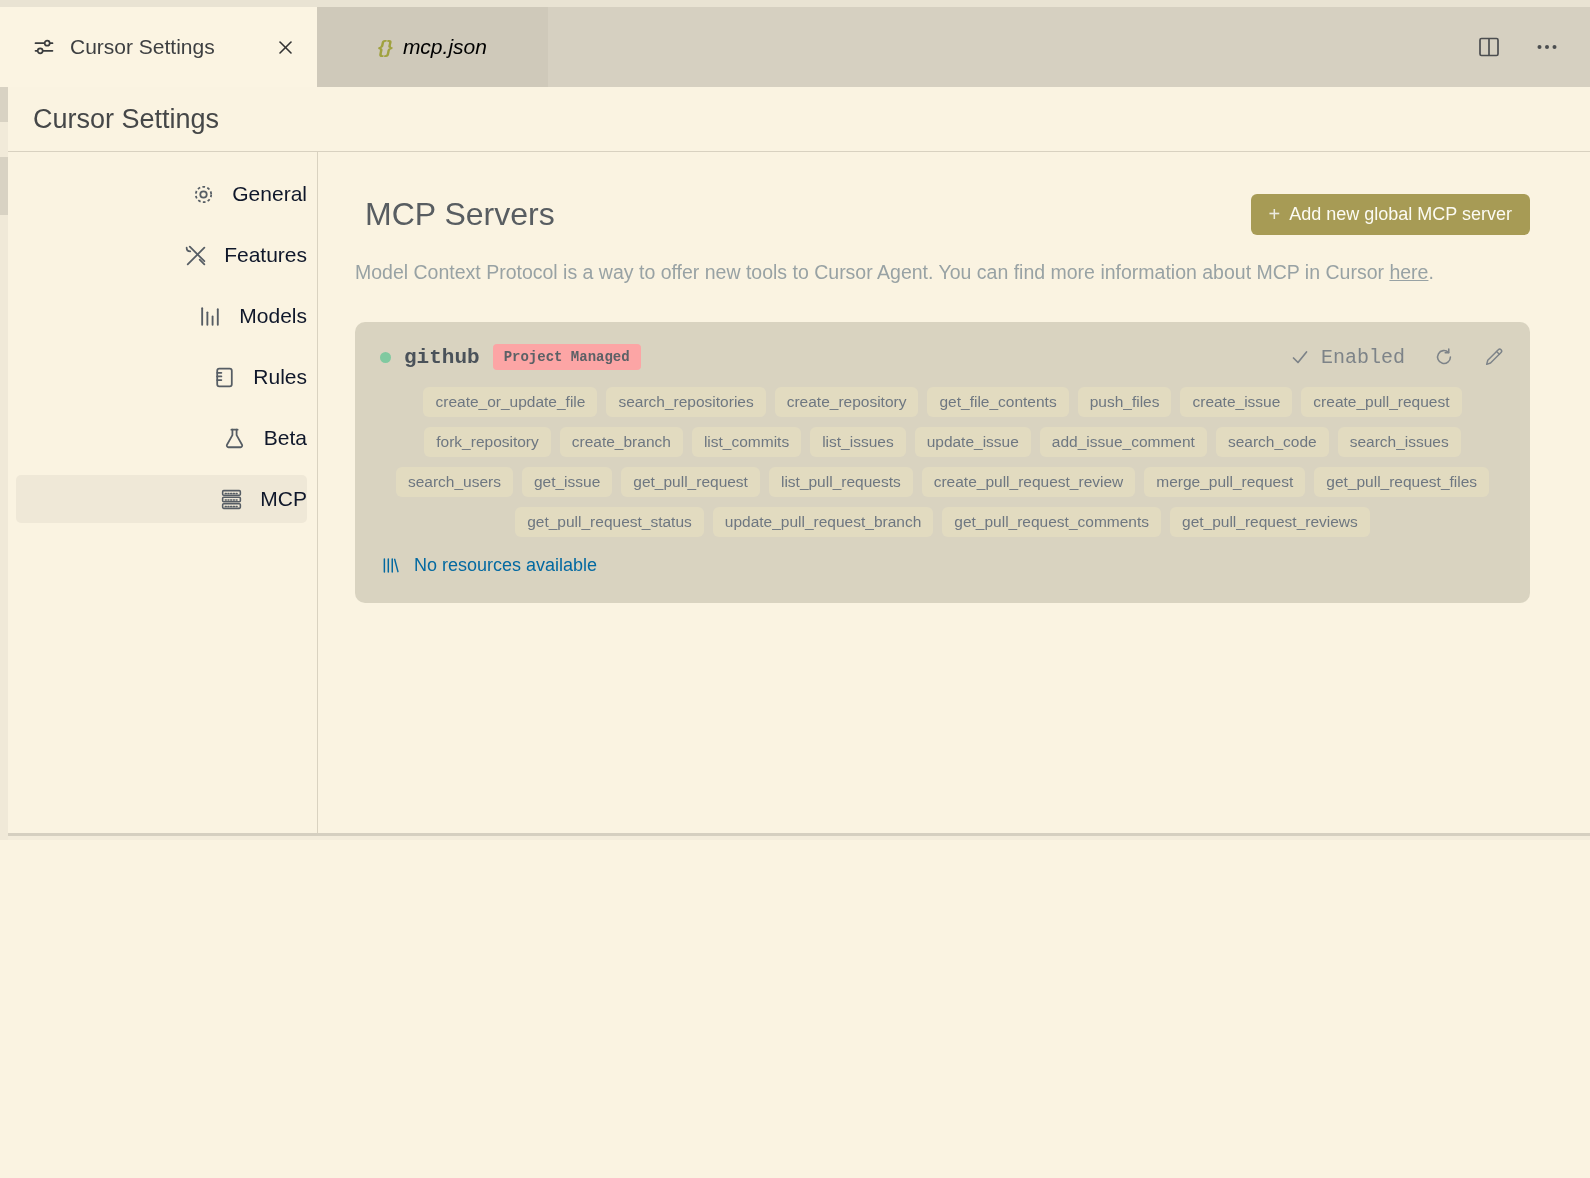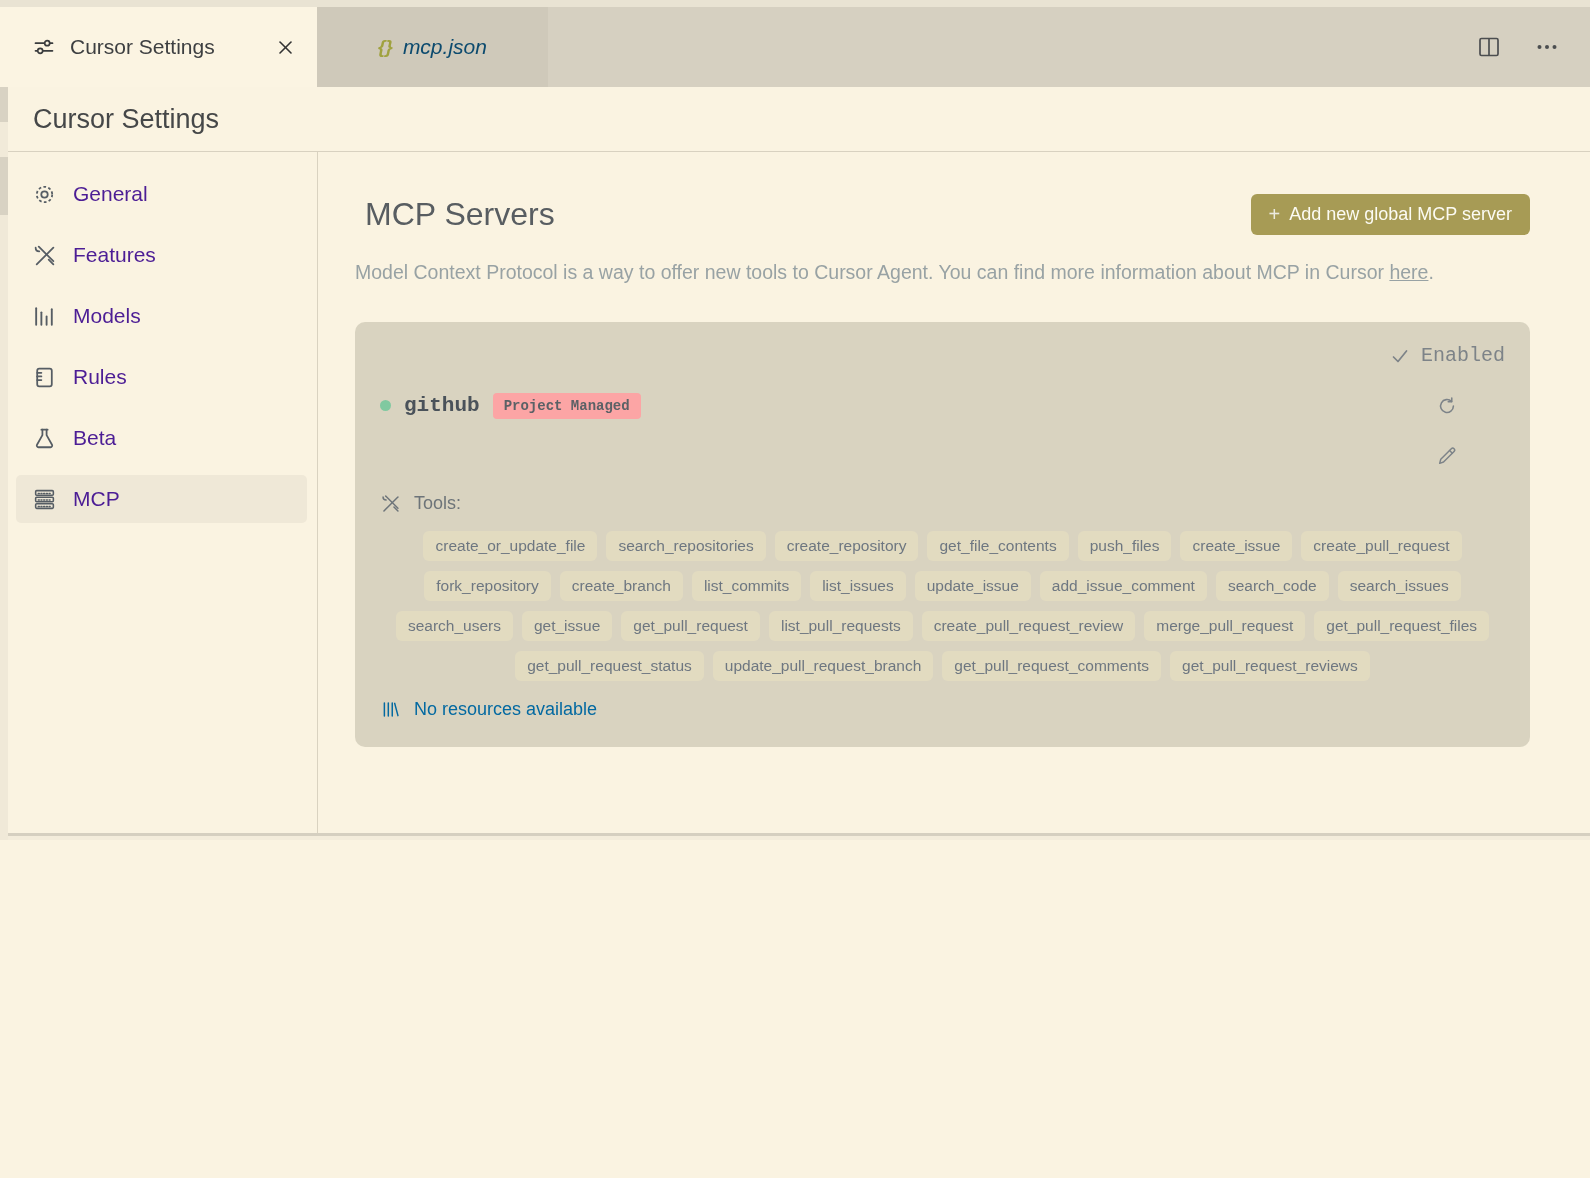--- a/index.html
+++ b/index.html
@@ -8,21 +8,21 @@
 
   .window { position:relative; width:1590px; height:840px; display:flex; flex-direction:column; }
 
   
   .top-strip { height:7px; background:#e9e3d3; }
   .tab-row { height:80px; background:#d6d0c1; display:flex; align-items:stretch; padding-left:8px; }
   .tab { display:flex; align-items:center; cursor:pointer; }
   .tab.active { background:#fbf4e2; width:309px; padding:0 22px 0 24px; gap:14px; }
   .tab.active .tab-label { font-size:21px; color:#3d3f41; white-space:nowrap; }
   .tab.inactive { background:#cfc9ba; width:231px; justify-content:center; gap:10px; }
-  .tab.inactive .tab-label { font-size:21px; font-style:italic; color:#0c4a6e; }
+  .tab.inactive .tab-label { font-size:21px; font-style:italic; color:#000000; }
   .brace-icon { font-size:19px; font-style:italic; font-weight:700; color:#a0a23f; }
   .tab-icon { color:#3a3c3e; display:flex; }
   .tab-close { margin-left:auto; color:#333; display:flex; cursor:pointer; }
   .tabbar-actions { margin-left:auto; display:flex; align-items:center; gap:32px; padding-right:30px; color:#4c4e50; }
   .tabbar-actions .act { display:flex; cursor:pointer; }
 
   
   .title-row { height:65px; background:#faf3e1; border-bottom:1px solid #d8d1c0; display:flex; align-items:center; padding-left:33px; }
   .page-title { font-size:27px; font-weight:500; color:#454748; }
 
@@ -35,41 +35,41 @@
       #fbf4e2 0px, #fbf4e2 80px,
       #d8d2c3 80px, #d8d2c3 115px,
       #f1ead9 115px, #f1ead9 150px,
       #d8d2c3 150px, #d8d2c3 208px,
       #f0e9d8 208px, #f0e9d8 1046px,
       #d8d2c3 1046px); }
 
   
   .sidebar { width:318px; border-right:1px solid #d9d2c0; padding:18px 10px 0 16px; background:#faf3e1; }
   .side-item { height:48px; display:flex; align-items:center; gap:16px; padding-left:15px; margin-bottom:13px;
-    border-radius:5px; font-size:21px; color:#4c1d95; cursor:pointer; }
+    border-radius:5px; font-size:21px; color:#0f172a; cursor:pointer;justify-content:flex-end; }
   .side-item.active { background:#efe8d7; }
   .side-icon { width:26px; display:flex; justify-content:center; color:#565d64; }
 
   
   .main { flex:1; padding:42px 60px 0 37px; background:#faf3e1; overflow:hidden; }
   .main-header { display:flex; align-items:center; justify-content:space-between;margin-left:10px; }
   .main-title { font-size:32px; font-weight:500; color:#585d61; }
   .add-btn { display:flex; align-items:center; gap:9px; background:#a79b55; color:#fcfbf3;
     border:none; border-radius:6px; padding:9px 18px; font-size:18px; font-family:inherit; cursor:pointer; }
   .add-btn .plus { font-size:20px; font-weight:300; color:#eceadf; }
   .description { margin-top:20px; font-size:19.5px; line-height:1.8; color:#98a2a4; max-width:1170px; }
   .description a { color:#98a2a4; text-decoration:underline; cursor:pointer; }
 
   
   .card { margin-top:32px; background:#d9d3c0; border-radius:10px; padding:22px 25px 27px; }
   .card-header { display:flex; align-items:center;font-family:Liberation Mono, monospace; }
   .status-dot { width:11px; height:11px; border-radius:50%; background:#80c9a0; margin-right:13px; }
   .server-name { font-size:21px; font-weight:600; color:#4a525a; margin-right:13px; }
   .badge { font-size:14px; font-weight:600; color:#5b6166; background:#fca5a5; border-radius:4px; padding:5px 11px; }
-  .header-right { margin-left:auto; display:flex; align-items:center; gap:28px; color:#7d8388;flex-direction:column; }
+  .header-right { margin-left:auto; display:flex; align-items:center; gap:28px; color:#7d8388; }
   .enabled { display:flex; align-items:center; gap:11px; font-size:20px; color:#7d8388; cursor:pointer; }
   .icon-btn { display:flex; cursor:pointer; color:#7d8388; }
 
   .tools-row { margin-top:26px; display:flex; align-items:center; gap:13px; color:#6d7479; font-size:18px; }
   .tags { margin-top:17px; display:flex; flex-wrap:wrap; gap:10px 9px; max-width:1127px;justify-content:center; }
   .tag { background:#e2dbc0; border-radius:6px; padding:6px 12px; font-size:15.5px; color:#6e7781; white-space:nowrap; }
 
   .resources-row { margin-top:18px; display:flex; align-items:flex-start; gap:13px; color:#0369a1; font-size:18px; }
   .command-row { margin-top:14px; display:flex; align-items:center; gap:13px; color:#6d7479; font-size:18px; }
   .command-chip { background:#e3dcc2; border-radius:5px; padding:5px 12px; font-size:17px; color:#6f7782; margin-left:7px; white-space:nowrap; }
@@ -229,31 +229,20 @@
             </span>
             <span class="icon-btn">
               <svg width="22" height="22" viewBox="0 0 24 24" fill="none" stroke="currentColor" stroke-width="1.6" stroke-linecap="round" stroke-linejoin="round">
                 <path d="M4 20l1.2-4.4L16.7 4.1a2.1 2.1 0 0 1 3 3L8.2 18.6 4 20z"></path>
                 <line x1="14.8" y1="6" x2="17.8" y2="9"></line>
               </svg>
             </span>
           </div>
         </div>
 
-        <div class="tools-row">
-          <span>
-            <svg width="21" height="21" viewBox="0 0 24 24" fill="none" stroke="currentColor" stroke-width="1.7" stroke-linecap="round">
-              <path d="M6.5 3.5l14 14"></path>
-              <path d="M3.5 4.5c0 2 1.5 3.5 3.5 3.5"></path>
-              <path d="M20.5 4.5L4.5 20.5"></path>
-              <path d="M16 16l4.5 4.5"></path>
-            </svg>
-          </span>
-          <span>Tools:</span>
-        </div>
 
         <div class="tags">
             <span class="tag">create_or_update_file</span>
             <span class="tag">search_repositories</span>
             <span class="tag">create_repository</span>
             <span class="tag">get_file_contents</span>
             <span class="tag">push_files</span>
             <span class="tag">create_issue</span>
             <span class="tag">create_pull_request</span>
             <span class="tag">fork_repository</span>

